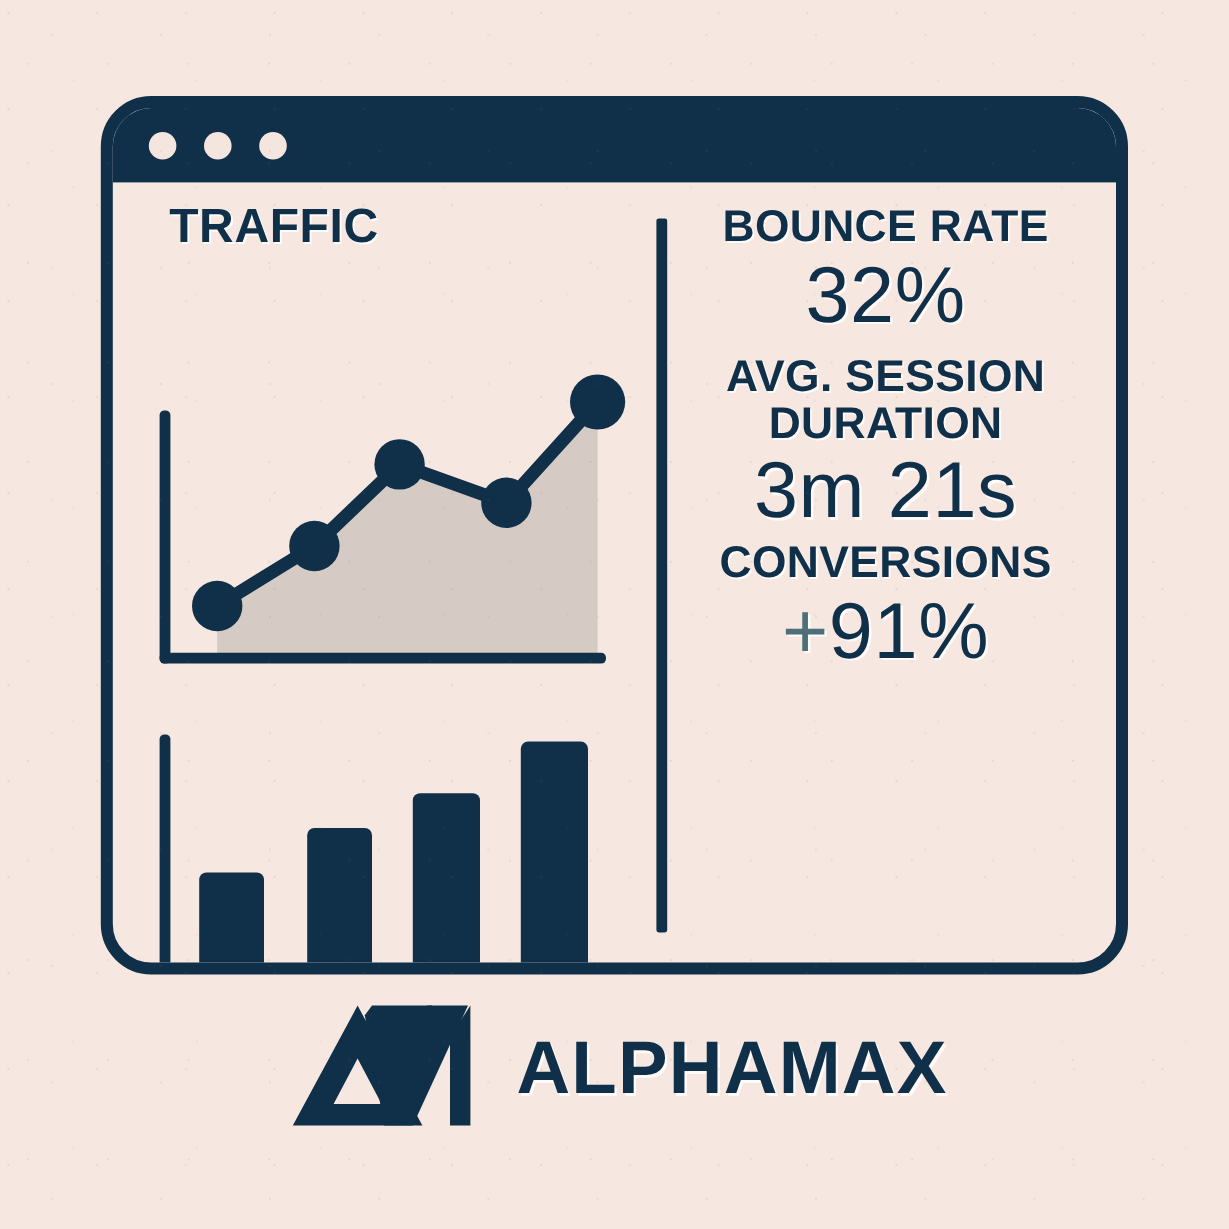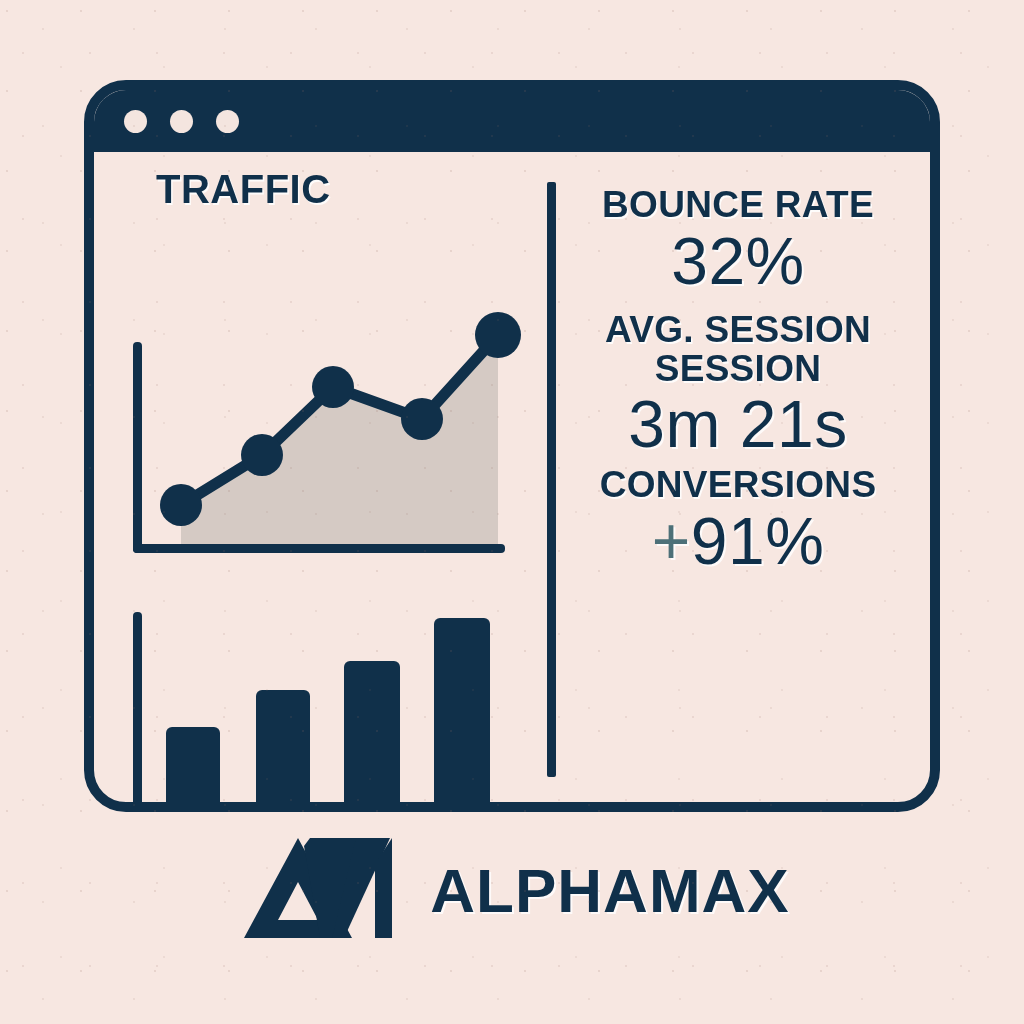--- a/index.html
+++ b/index.html
@@ -61,21 +61,21 @@
     display: flex;
   }
 
   
   #left-panel {
     width: 452px;
     position: relative;
   }
   #traffic-title {
     position: absolute;
-    left: 62px;
+    left: 47px;
     top: 15px;
     font-size: 40px;
     font-weight: 700;
     letter-spacing: .5px;
     color: #10304a;
     text-shadow: 1.5px 1.5px 0 rgba(255,255,255,.85);
   }
   .chart-svg { position: absolute; left: 0; top: 0; }
 
   
@@ -106,21 +106,21 @@
     text-shadow: 1.5px 1.5px 0 rgba(255,255,255,.85);
   }
   .metric-value {
     font-size: 66px;
     font-weight: 400;
     line-height: 1.12;
     letter-spacing: .5px;
     text-shadow: 2px 2px 0 rgba(255,255,255,.8);
   }
   .plus-sign { color: #4d7078; }
-  #metric-bounce   { margin-top: 16px; }
+  #metric-bounce   { margin-top: 0; }
   #metric-session  { margin-top: 12px; }
   #metric-conv     { }
 
   
   #brand {
     position: absolute;
     left: 0;
     right: 0;
     top: 834px;
     display: flex;
@@ -186,21 +186,21 @@
 
     <div id="right-panel">
 
       <div class="metric" id="metric-bounce">
         <div class="metric-label">BOUNCE RATE</div>
         <div class="metric-value">32%</div>
       </div>
 
       <div class="metric" id="metric-session">
         <div class="metric-label">AVG. SESSION</div>
-        <div class="metric-label">SESSION</div>
+        <div class="metric-label">DURATION</div>
         <div class="metric-value">3m 21s</div>
       </div>
 
       <div class="metric" id="metric-conv">
         <div class="metric-label">CONVERSIONS</div>
         <div class="metric-value"><span class="plus-sign">+</span><span>91%</span></div>
       </div>
 
     </div>
   </div>

